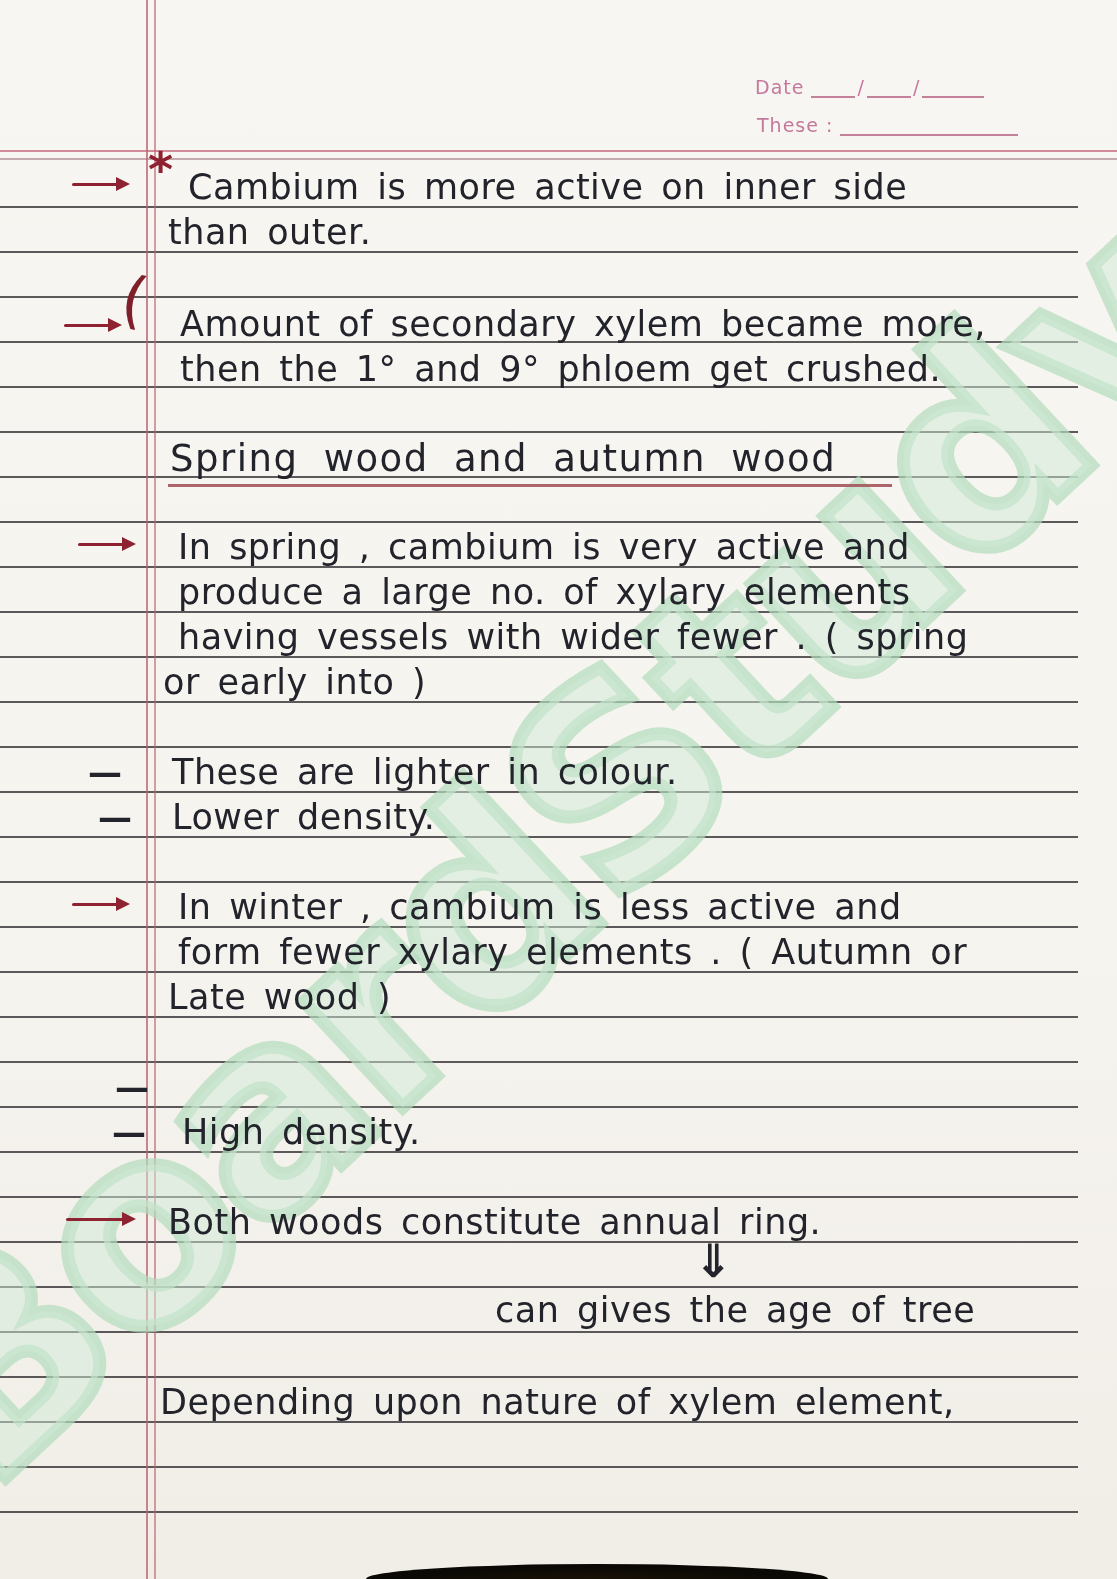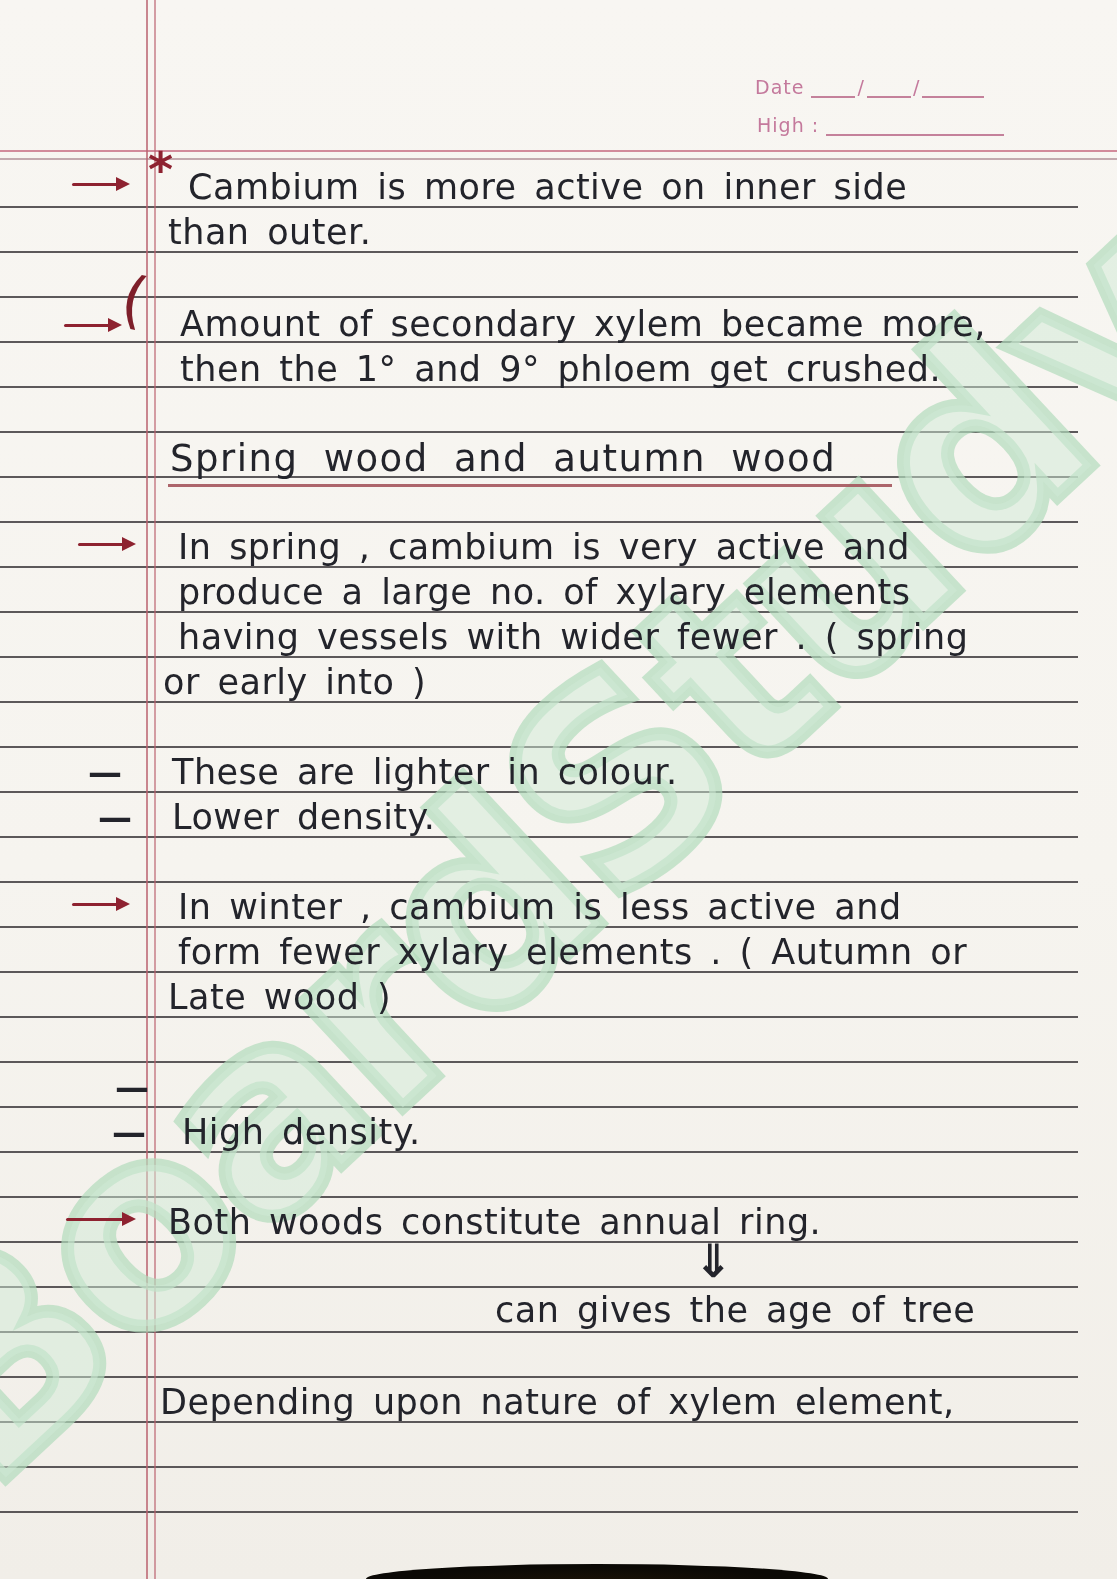--- a/index.html
+++ b/index.html
@@ -79,21 +79,21 @@
   <div class="topline1"></div>
   <div class="topline2"></div>
   <div class="vmargin1"></div>
   <div class="vmargin2"></div>
 
   <div class="hdr" style="left:755px;top:76px;">
     <span>Date</span>
     <span class="seg" style="width:44px"></span><span class="sl">/</span><span class="seg" style="width:44px"></span><span class="sl">/</span><span class="seg" style="width:62px"></span>
   </div>
   <div class="hdr" style="left:757px;top:114px;">
-    <span>High :</span>
+    <span>These :</span>
     <span class="seg" style="width:178px"></span>
   </div>
 
   <div class="row" style="top:165px">
     <span class="arrow" style="left:72px"></span>
     <span class="star" style="left:148px;top:-16px">*</span>
     <span class="txt" style="left:188px">Cambium is more active on inner side</span>
   </div>
   <div class="row" style="top:210px">
     <span class="txt" style="left:168px">than outer.</span>

